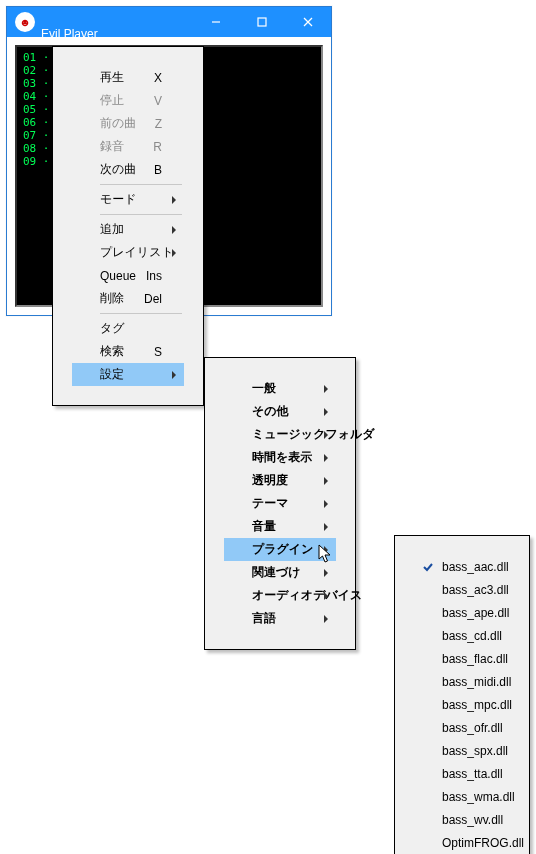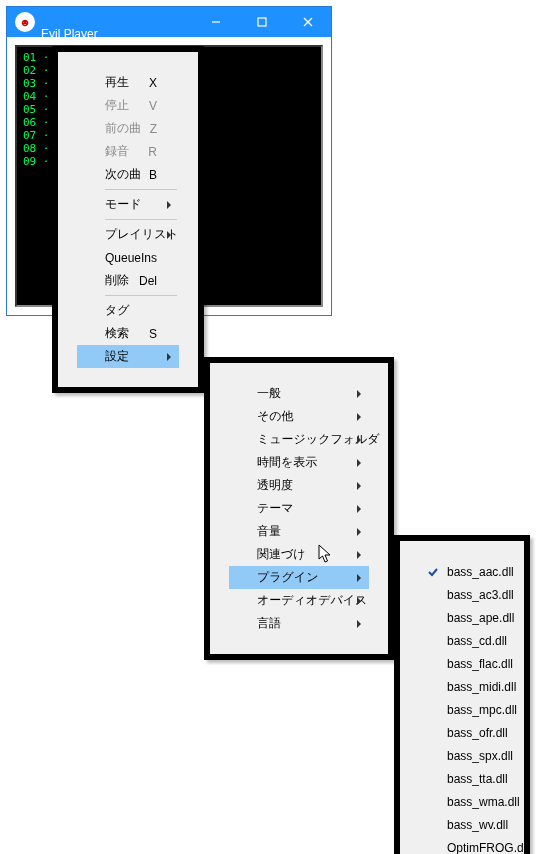--- a/index.html
+++ b/index.html
@@ -58,21 +58,21 @@
   .client .row {
     color:#00ff55;
     font-size:11px;
     line-height:13px;
     white-space:nowrap;
   }
   
   .menu {
     position:absolute;
     background:#f0f0f0;
-    border:6px solid #000000;
+    border:1px solid #000000;
     box-shadow: 3px 3px 3px rgba(0,0,0,.25);
     padding:19px;
   }
   .menu .item {
     display:flex;
     align-items:center;
     height:23px;
     padding:0 20px 0 28px;
     position:relative;
     color:#000;
@@ -97,21 +97,21 @@
     background:#c8c8c8;
   }
   .menu .check {
     position:absolute; left:7px; top:50%; transform:translateY(-50%);
     width:14px;height:14px;
     display:flex;align-items:center;justify-content:center;
   }
   .menu .check svg { stroke:#1a4ea0; stroke-width:2; fill:none; }
 
   #menu1 { left:52px; top:46px; width:152px; }
-  #menu2 { left:204px; top:357px; width:190px; }
+  #menu2 { left:204px; top:357px; width:152px;font-weight:bold; }
   #menu3 { left:394px; top:535px; width:136px; }
 
   
   .cursor {
     position:absolute;
     left:318px; top:544px;
     width:18px;height:22px;
     pointer-events:none;
   }
 </style>
@@ -174,20 +174,24 @@
       <span>次の曲</span>
       <span class="shortcut">B</span>
     </div>
     <div class="sep"></div>
     <div class="item">
       <span>モード</span>
       <span class="arrow"></span>
     </div>
     <div class="sep"></div>
     <div class="item">
+      <span>追加</span>
+      <span class="arrow"></span>
+    </div>
+    <div class="item">
       <span>プレイリスト</span>
       <span class="arrow"></span>
     </div>
     <div class="item">
       <span>Queue</span>
       <span class="shortcut">Ins</span>
     </div>
     <div class="item">
       <span>削除</span>
       <span class="shortcut">Del</span>
@@ -228,26 +232,26 @@
       <span class="arrow"></span>
     </div>
     <div class="item">
       <span>テーマ</span>
       <span class="arrow"></span>
     </div>
     <div class="item">
       <span>音量</span>
       <span class="arrow"></span>
     </div>
-    <div class="item">
-      <span>関連づけ</span>
-      <span class="arrow"></span>
-    </div>
     <div class="item highlight">
       <span>プラグイン</span>
+      <span class="arrow"></span>
+    </div>
+    <div class="item">
+      <span>関連づけ</span>
       <span class="arrow"></span>
     </div>
     <div class="item">
       <span>オーディオデバイス</span>
       <span class="arrow"></span>
     </div>
     <div class="item">
       <span>言語</span>
       <span class="arrow"></span>
     </div>

